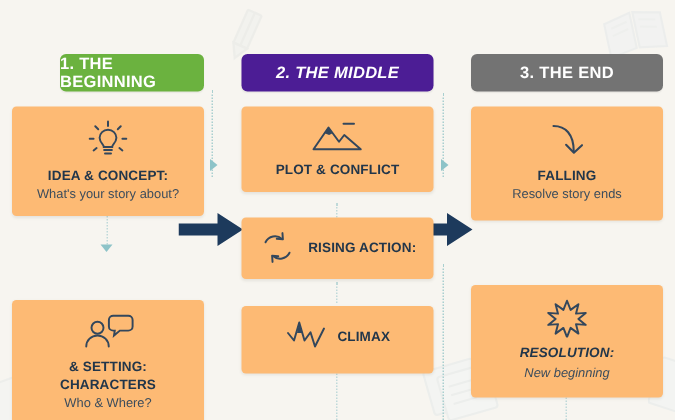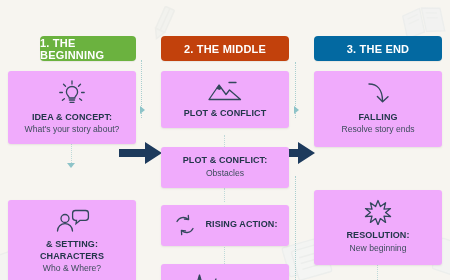--- a/index.html
+++ b/index.html
@@ -37,25 +37,25 @@
   .col2{left:161px;}
   .col3{left:314px;}
 
   .pill{
     height:25px;border-radius:4px;
     display:flex;align-items:center;justify-content:center;
     color:#ffffff;font-weight:bold;font-size:11px;letter-spacing:.2px;
     box-shadow:0 1px 1px rgba(0,0,0,.06);
   }
   .pill.green{background:#6bb23f;margin-left:32px;}
-  .pill.orange{background:#c2410c;}
-  .pill.blue{background:#0369a1;}
+  .pill.orange{background:#4c1d95;font-style:italic;}
+  .pill.blue{background:#737373;}
 
   .card{
-    background:#f0abfc;border-radius:3px;
+    background:#fdba74;border-radius:3px;
     box-shadow:0 1px 2px rgba(80,80,60,.10);
     margin-top:10px;padding:8px 7px 9px;
     text-align:center;color:#2b3c4e;
   }
   .card.row{
     display:flex;align-items:center;justify-content:center;
     gap:7px;text-align:center;padding:7px 6px 8px;
   }
   .card .icon{display:flex;align-items:center;justify-content:center;margin-bottom:5px;}
   .card.row .icon{margin-bottom:0;flex:0 0 auto;}
@@ -187,24 +187,20 @@
       <div class="icon">
         <svg width="36" height="24" viewBox="0 0 36 24" fill="none" stroke="#33475c" stroke-width="1.3" stroke-linejoin="round">
           <path d="M2 20.5 L12 6 L19 15.5 L22.5 11 L33.5 20.5 Z"></path>
           <path d="M9 9.6 L12 6 L15 9.6 L12.4 11 Z" fill="#33475c" stroke="none"></path>
           <path d="M22 3.5h7" stroke-linecap="round"></path>
         </svg>
       </div>
       <div class="ttl">PLOT &amp; CONFLICT</div>
     </div>
 
-    <div class="card" style="margin-top:19px;">
-      <div class="ttl">PLOT &amp; CONFLICT:</div>
-      <div class="sub">Obstacles</div>
-    </div>
 
     <div class="card row" style="margin-top:17px;">
       <div class="icon">
         <svg width="26" height="26" viewBox="0 0 26 26" fill="none" stroke="#33475c" stroke-width="1.3" stroke-linecap="round" stroke-linejoin="round">
           <path d="M5 9.5a7 7 0 0 1 11-2.2"></path>
           <path d="M16.3 3.4 L16.6 7.6 L12.5 7.2"></path>
           <path d="M21 16.5a7 7 0 0 1-11 2.2"></path>
           <path d="M9.7 22.6 L9.4 18.4 L13.5 18.8"></path>
         </svg>
       </div>
@@ -233,21 +229,21 @@
       <div class="icon">
         <svg width="30" height="26" viewBox="0 0 30 26" fill="none" stroke="#33475c" stroke-width="1.4" stroke-linecap="round" stroke-linejoin="round">
           <path d="M6 3c8 0 13.5 5.5 13.5 17"></path>
           <path d="M14.4 15.5 L19.6 20.8 L25 15.8"></path>
         </svg>
       </div>
       <div class="ttl">FALLING</div>
       <div class="sub">Resolve story ends</div>
     </div>
 
-    <div class="card" style="margin-top:43px;padding-top:9px;padding-bottom:11px;">
+    <div class="card" style="margin-top:43px;padding-top:9px;padding-bottom:11px;font-style:italic;">
       <div class="icon">
         <svg width="28" height="26" viewBox="0 0 28 26" fill="none" stroke="#33475c" stroke-width="1.3" stroke-linejoin="round">
           <path d="M14 1.5 L16.4 7.6 L21.6 3.8 L20 10.1 L26.5 9.6 L21.6 13.6 L26.5 17.6 L20 17.1 L21.6 23.4 L16.4 19.6 L14 25.7 L11.6 19.6 L6.4 23.4 L8 17.1 L1.5 17.6 L6.4 13.6 L1.5 9.6 L8 10.1 L6.4 3.8 L11.6 7.6 Z"></path>
         </svg>
       </div>
       <div class="ttl">RESOLUTION:</div>
       <div class="sub">New beginning</div>
     </div>
   </div>
 

